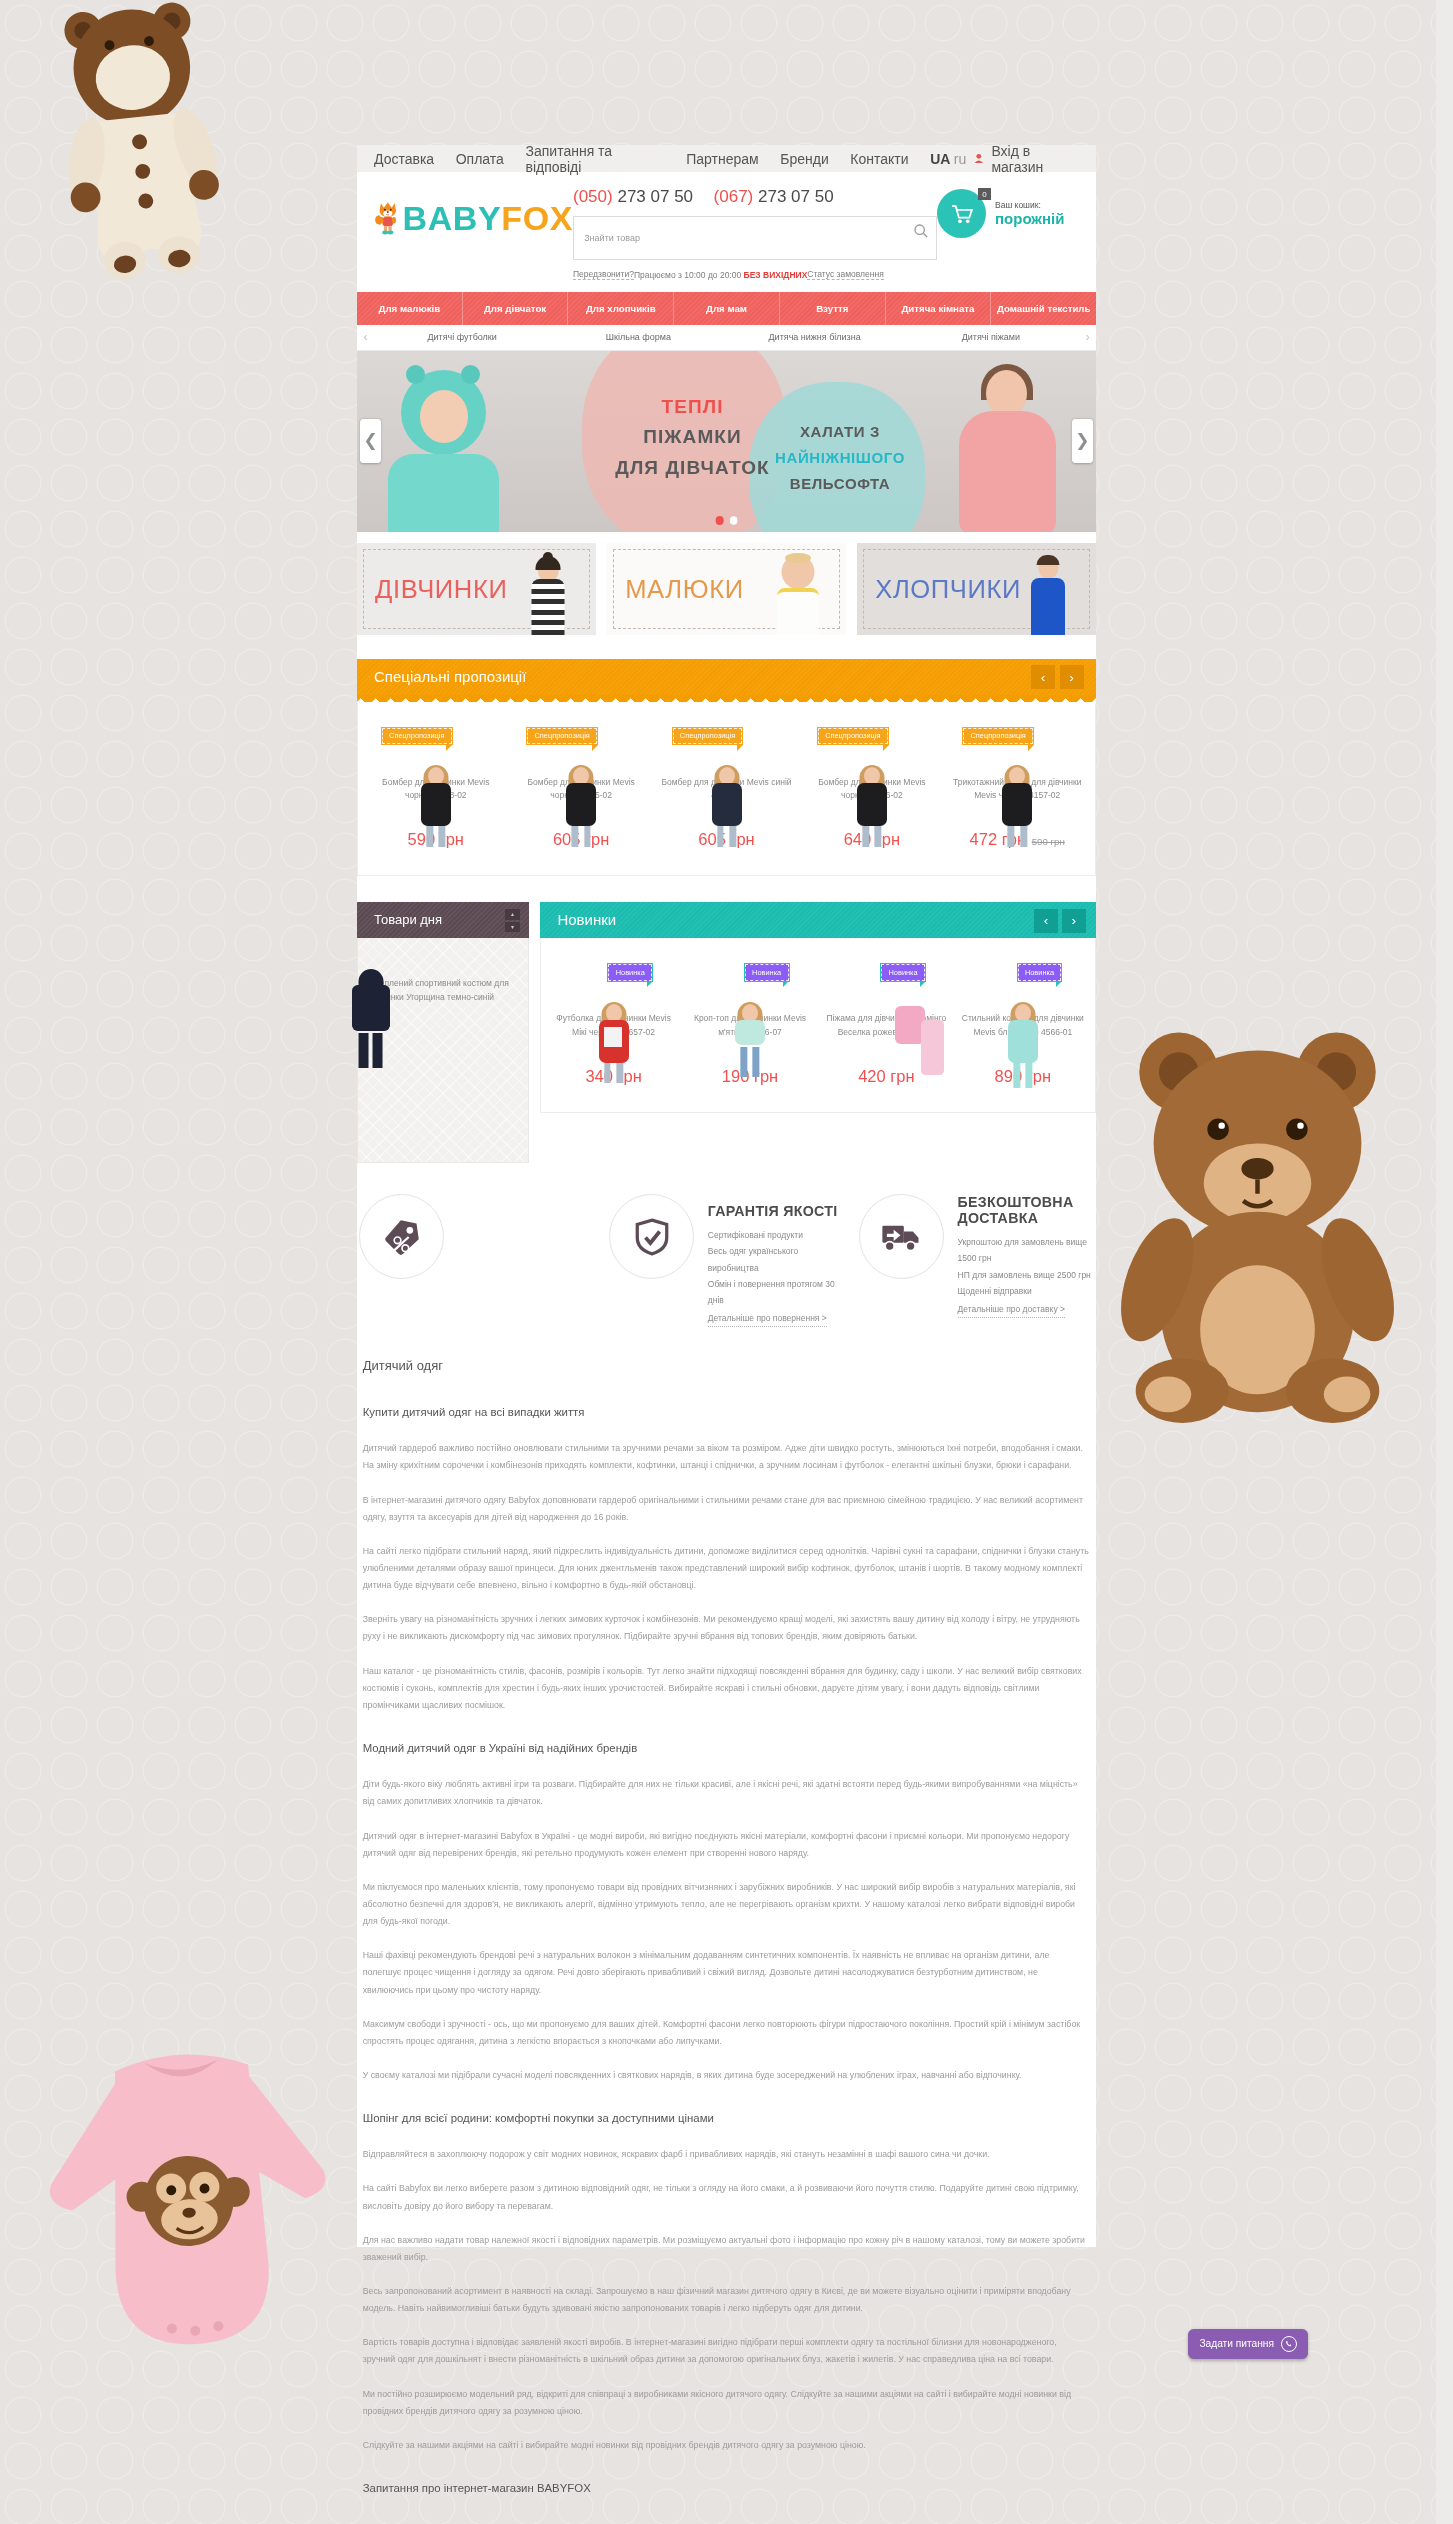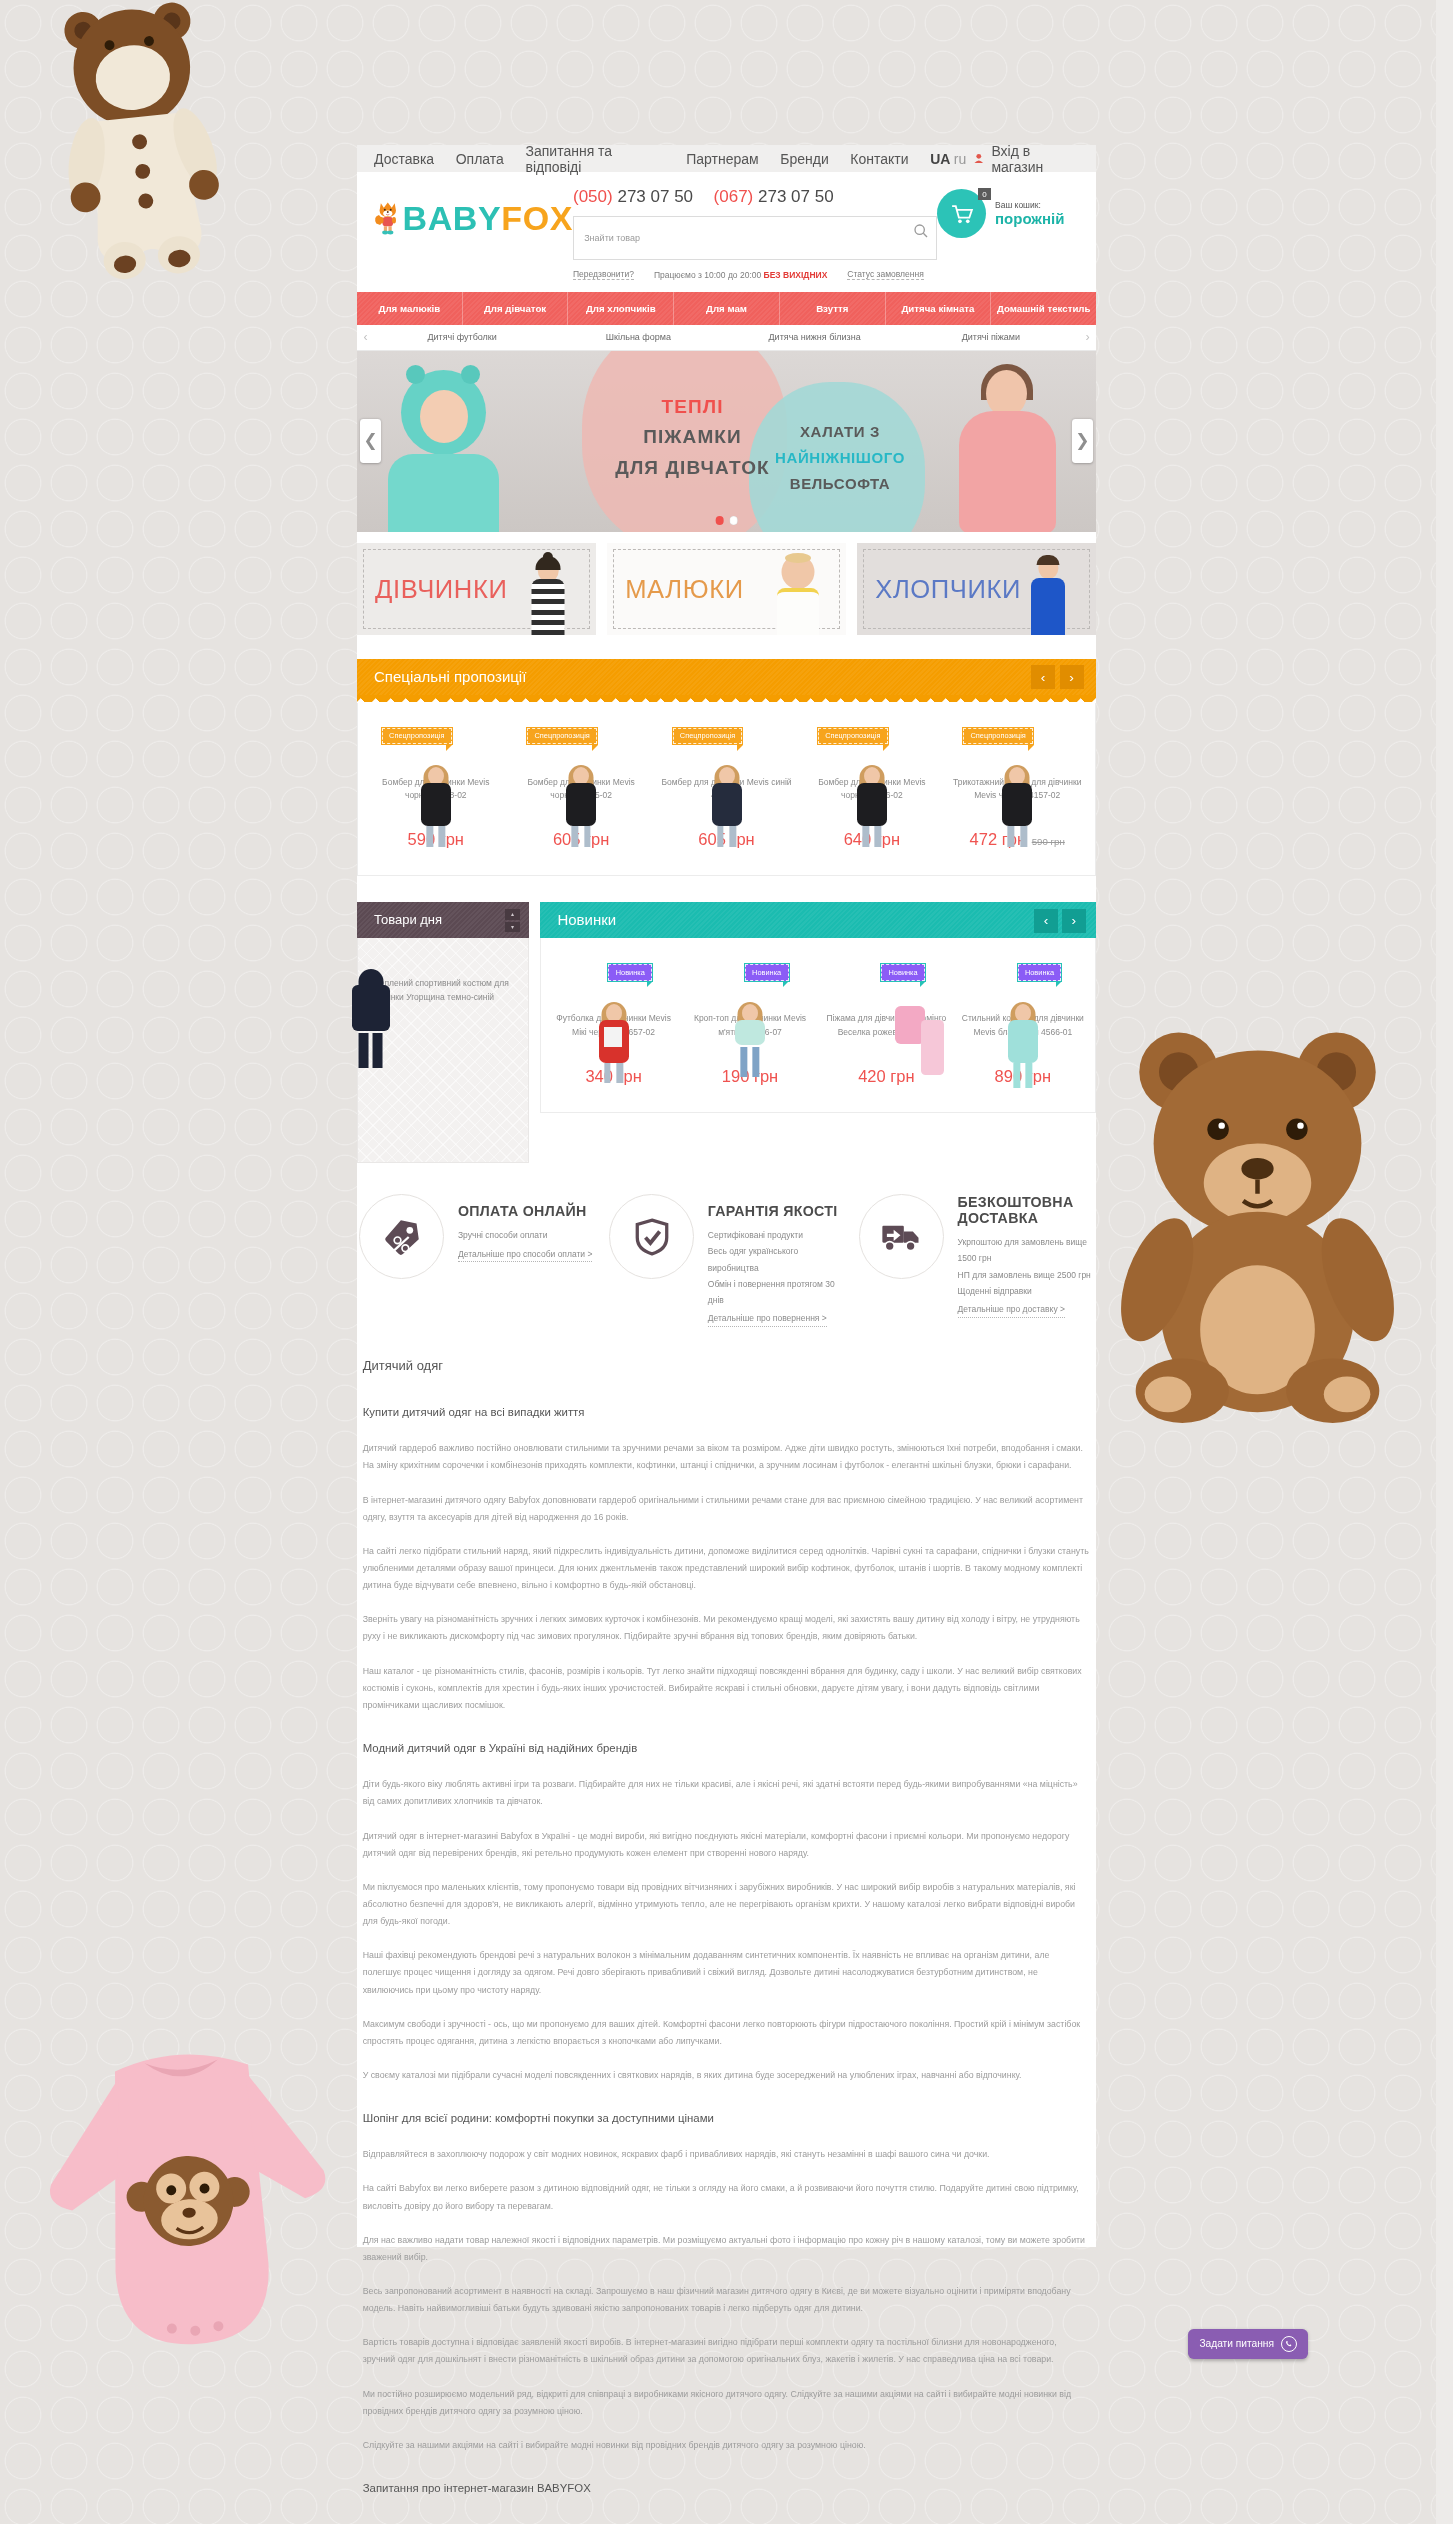--- a/index.html
+++ b/index.html
@@ -22,21 +22,21 @@
 .logo{display:flex;align-items:center;width:200px}
 .lt{font-size:34px;font-weight:800;letter-spacing:0.6px;line-height:1}
 .lt .b1{color:#2cc0b4}.lt .b2{color:#f7a41d}
 .mid{flex:1;padding-top:1.1px}
 .phones{display:flex;gap:20.5px;font-size:17px;color:#4a4a4a;margin-bottom:9px}
 .pc{color:#f0504d}
 .srch{position:relative;width:364px;height:44px;border:0.6px solid #dcdcdc;background:#fff}
 .srch input{width:100%;height:100%;border:0;outline:none;padding:0 30px 0 10.2px;font-size:9px;color:#666;font-family:"Liberation Sans",sans-serif}
 .srch input::placeholder{color:#9a9a9a}
 .sic{position:absolute;right:6.8px;top:6.3px}
-.hsub{display:flex;gap:20px;font-size:8.5px;color:#7d7d7d;margin-top:9px;align-items:center}
+.hsub{display:flex;gap:0;font-size:8.5px;color:#7d7d7d;margin-top:9px;align-items:center}
 .dash{border-bottom:0.6px dashed #b5b5b5;padding-bottom:0.6px}
 .redb{color:#e23b36;font-weight:700}
 .cart{width:156px;display:flex;align-items:center;gap:9px;padding-top:3.4px}
 .cbub{position:relative;width:49px;height:49px;border-radius:50%;background:#2cc3b7;display:flex;align-items:center;justify-content:center;flex:none}
 .cbadge{position:absolute;right:-4.6px;top:-1.1px;background:#5b5b5b;color:#fff;font-size:8px;padding:1.7px 4px}
 .ctxt .l1{font-size:8.5px;color:#555}.ctxt .l2{font-size:15px;font-weight:700;color:#1db4a8;margin-top:4.6px}
 
 .mn{display:flex;height:33px;margin-top:5.7px;background:#f0615d;background-image:repeating-linear-gradient(135deg,rgba(255,255,255,.06) 0 1.7px,transparent 1.7px 3.4px)}
 .mn a{flex:1;display:flex;align-items:center;justify-content:center;color:#fff;font-weight:700;font-size:9.7px;border-left:0.6px solid rgba(255,255,255,.3)}
 .mn a:first-child{border-left:0}
@@ -553,25 +553,20 @@
     <div class="bi">
       <span class="bic">
         <svg width="38" height="38" viewBox="0 0 68 68">
             <path d="M32 4 L60 10 L64 38 L36 64 Q32 68 28 64 L6 42 Q2 38 6 34 Z" fill="#5d4b55"></path>
             <circle cx="48" cy="22" r="6" fill="#fff"></circle>
             <circle cx="26" cy="40" r="6" fill="none" stroke="#fff" stroke-width="3"></circle>
             <circle cx="40" cy="54" r="6" fill="none" stroke="#fff" stroke-width="3"></circle>
             <path d="M20 58 L46 34" stroke="#fff" stroke-width="4"></path>
           </svg>
       </span>
-      <div class="bt">
-        <h3>ОПЛАТА ОНЛАЙН</h3>
-        <div class="bl">Зручні способи оплати</div>
-        <a class="blk">Детальніше про способи оплати &gt;</a>
-      </div>
     </div>
     <div class="bi">
       <span class="bic">
         <svg width="36" height="40" viewBox="0 0 66 70">
             <path d="M33 4 L60 12 V36 Q60 58 33 66 Q6 58 6 36 V12 Z" fill="none" stroke="#5d4b55" stroke-width="6"></path>
             <path d="M21 36 L30 46 L47 25" stroke="#5d4b55" stroke-width="7" fill="none"></path>
           </svg>
       </span>
       <div class="bt">
         <h3>ГАРАНТІЯ ЯКОСТІ</h3>

